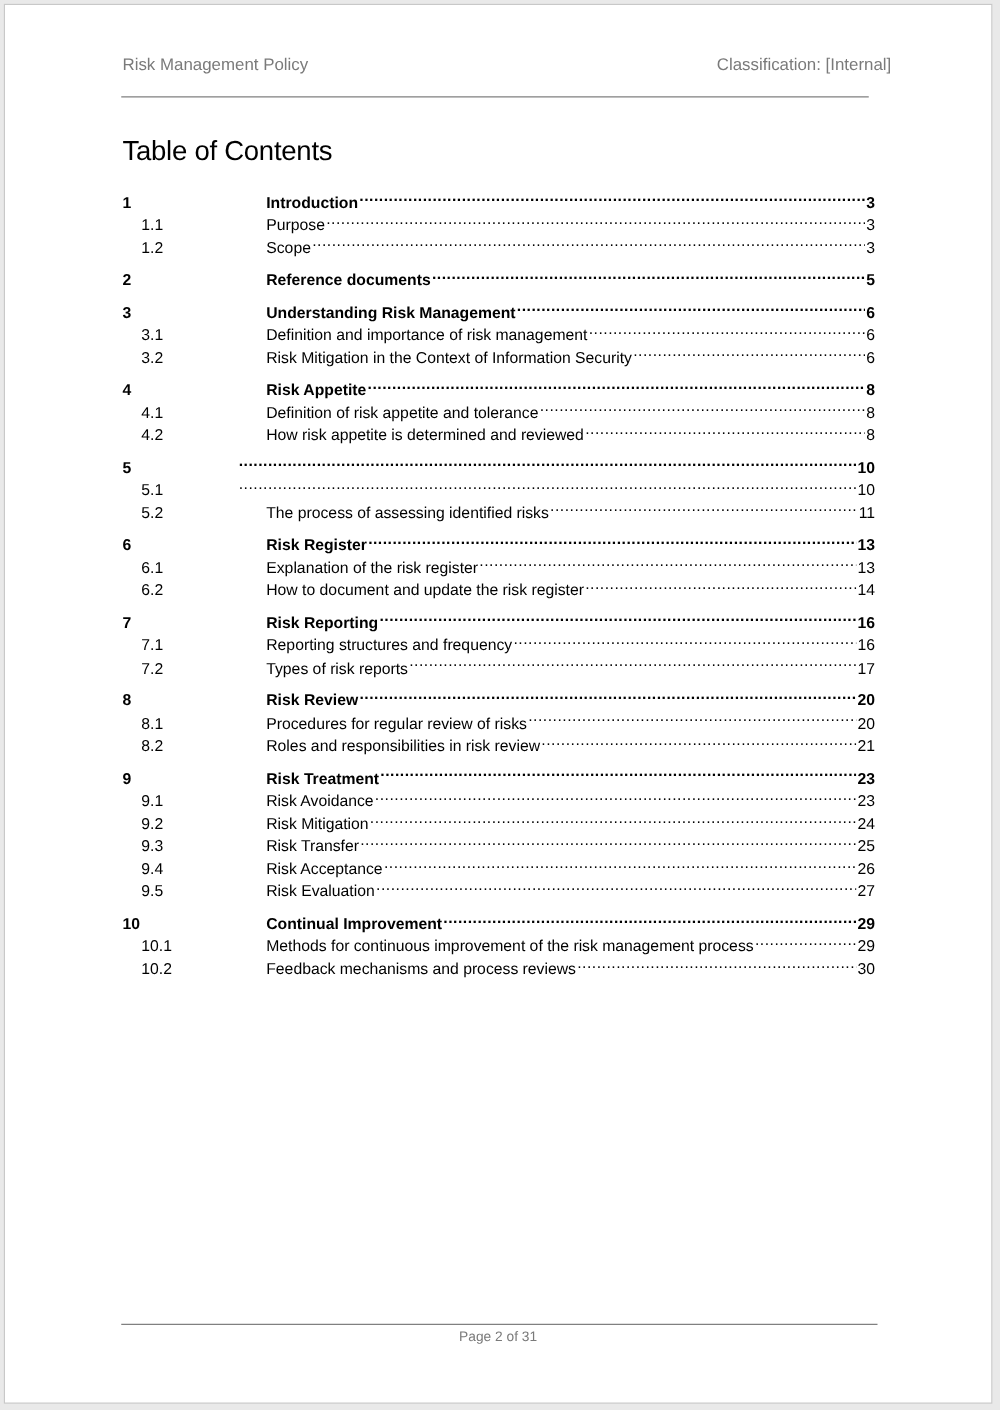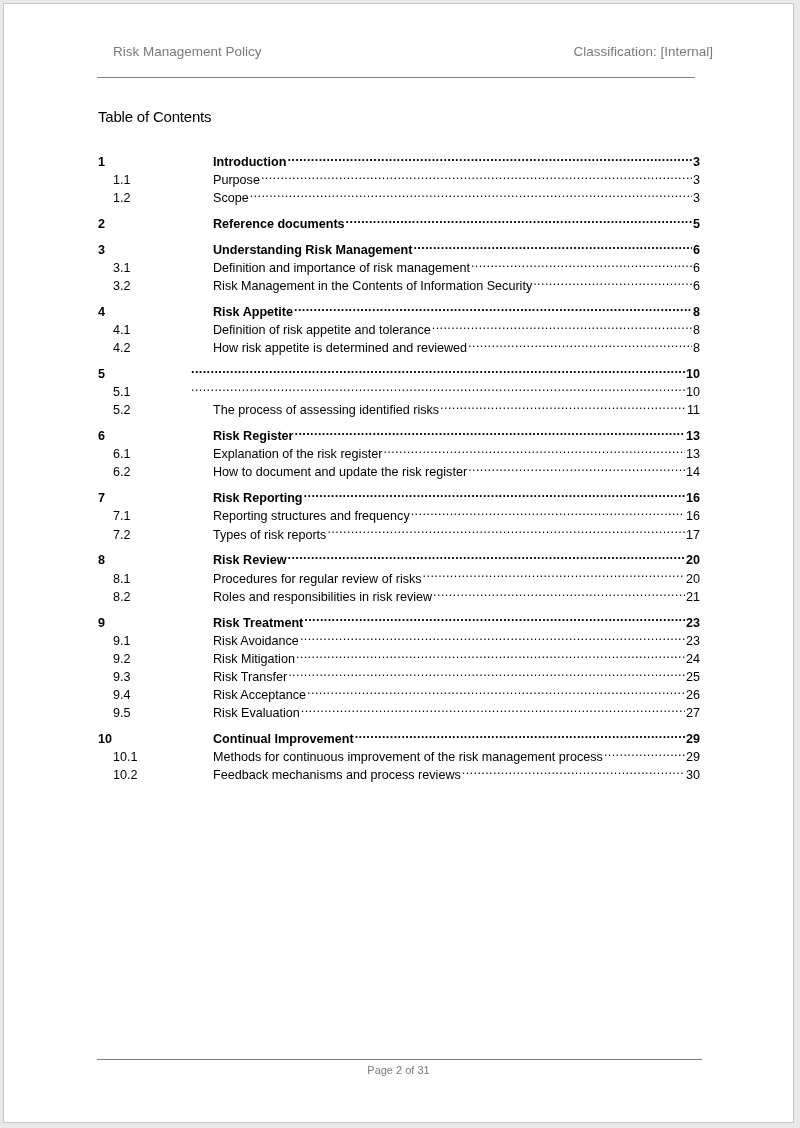--- a/index.html
+++ b/index.html
@@ -7,27 +7,27 @@
     width:800px; height:1128px; background:#e9e9e9; position:relative; overflow:hidden;
     font-family:"Liberation Sans", "DejaVu Sans", sans-serif;
   }
   .page {
     position:absolute; left:3px; top:3px; width:791px; height:1120px;
     background:#ffffff; border:1px solid #c8c8c8; box-sizing:border-box;
   }
   .hdr-left, .hdr-right {
     position:absolute; top:40px; font-size:13.5px; color:#7a7a7a;
   }
-  .hdr-left { left:94px;margin-left:15px; }
+  .hdr-left { left:94px; }
   .hdr-right { right:80px;text-align:right; }
   .hdr-rule {
     position:absolute; left:93px; top:73px; width:598px; height:0; border-top:1px solid #808080;
   }
   .toc-title {
-    position:absolute; left:94px; top:104px; font-size:15px; color:#000; letter-spacing:-0.2px;
+    position:absolute; left:94px; top:104px; font-size:22px; color:#000; letter-spacing:-0.2px;
   }
   .toc {
     position:absolute; left:94px; top:144px; width:602px; font-size:12.6px; color:#000;
   }
   .row {
     display:flex; align-items:baseline; height:18.1px; line-height:18.1px; white-space:nowrap;
   }
   .row.l1 { font-weight:bold; margin-top:7.8px; }
   .row.l1.first { margin-top:0; }
   .num { flex:0 0 auto; width:92px; }
@@ -91,21 +91,21 @@
         <span class="pg">6</span>
       </div>
       <div class="row l2">
         <span class="num">3.1</span>
         <span class="title">Definition and importance of risk management</span>
         <span class="leader"></span>
         <span class="pg">6</span>
       </div>
       <div class="row l2">
         <span class="num">3.2</span>
-        <span class="title">Risk Management in the Contents of Information Security</span>
+        <span class="title">Risk Mitigation in the Context of Information Security</span>
         <span class="leader"></span>
         <span class="pg">6</span>
       </div>
       <div class="row l1">
         <span class="num">4</span>
         <span class="title">Risk Appetite</span>
         <span class="leader"></span>
         <span class="pg">8</span>
       </div>
       <div class="row l2">

